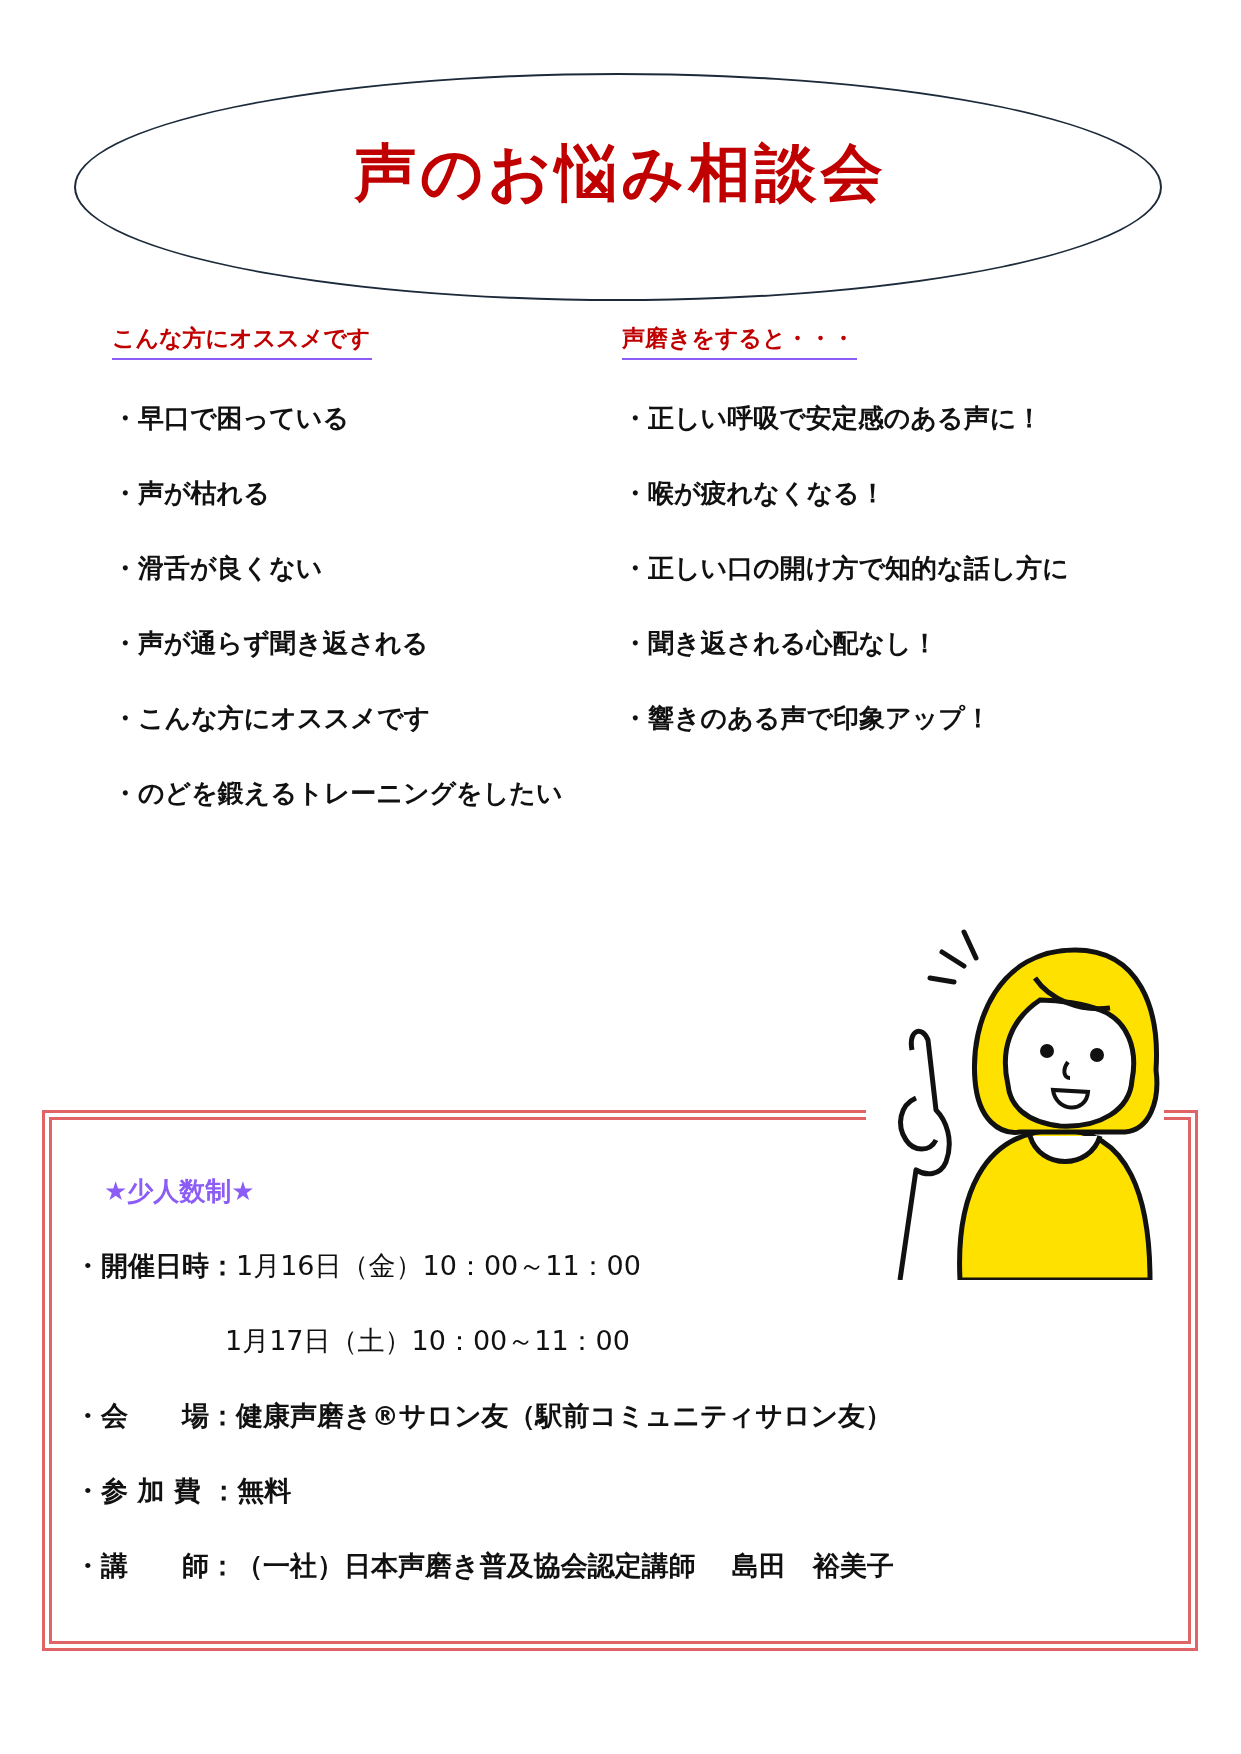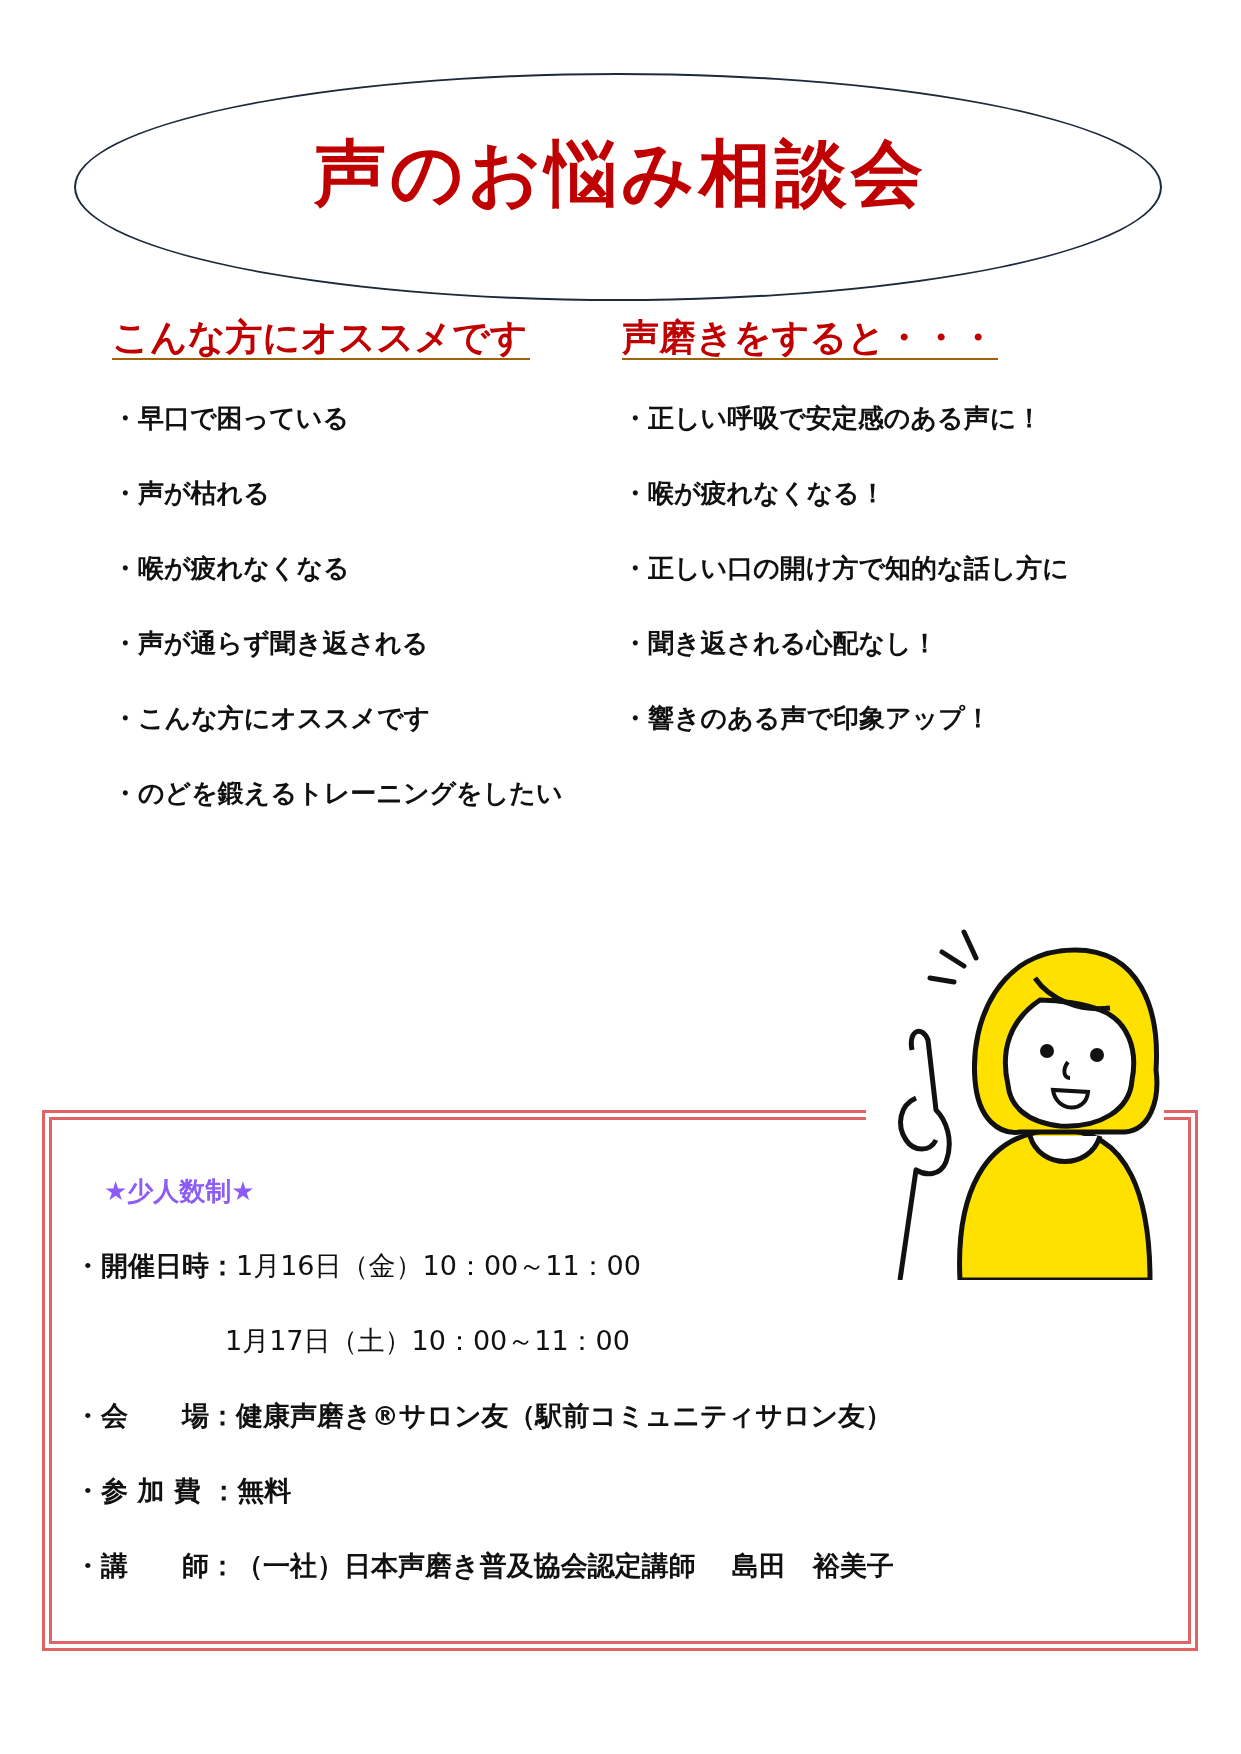--- a/index.html
+++ b/index.html
@@ -7,29 +7,29 @@
     width: 1241px; height: 1754px; position: relative; overflow: hidden;
     font-family: "DejaVu Sans", "Liberation Sans", sans-serif;
     color: #111111;
   }
   .title-ellipse {
     position: absolute; left: 74px; top: 73px; width: 1088px; height: 228px;
     border: 2px solid #1c2a3a; border-radius: 50%; box-sizing: border-box;
   }
   .title-text {
     position: absolute; left: 0; top: 118px; width: 1241px; text-align: center;
-    font-size: 72px; line-height: 110px; font-weight: bold; letter-spacing: 4px;
+    font-size: 62px; line-height: 110px; font-weight: bold; letter-spacing: 4px;
     color: #c00000;
   }
   .col { position: absolute; top: 318px; }
   .col.left { left: 112px; }
   .col.right { left: 622px; }
   .col-heading {
-    display: inline-block; color: #c00000; font-size: 37px; font-weight: bold;
-    line-height: 40px; border-bottom: 2px solid #a16207; padding: 0 2px 0 0;
+    display: inline-block; color: #c00000; font-size: 23px; font-weight: bold;
+    line-height: 40px; border-bottom: 2px solid #8b5cf6; padding: 0 2px 0 0;
   }
   .list { margin: 40px 0 0 0; padding: 0; list-style: none; }
   .list li {
     font-size: 26px; font-weight: bold; line-height: 36px; height: 36px;
     margin-bottom: 39px; white-space: nowrap;
   }
   .info-box {
     position: absolute; left: 42px; top: 1110px; width: 1156px; height: 541px;
     box-sizing: border-box;
     border: 3px solid #e06466;
@@ -56,21 +56,21 @@
 <body>
 
 <div class="title-ellipse"></div>
 <div class="title-text">声のお悩み相談会</div>
 
 <div class="col left">
   <div class="col-heading">こんな方にオススメです</div>
   <ul class="list">
     <li>・早口で困っている</li>
     <li>・声が枯れる</li>
-    <li>・喉が疲れなくなる</li>
+    <li>・滑舌が良くない</li>
     <li>・声が通らず聞き返される</li>
     <li>・こんな方にオススメです</li>
     <li>・のどを鍛えるトレーニングをしたい</li>
   </ul>
 </div>
 
 <div class="col right">
   <div class="col-heading">声磨きをすると・・・</div>
   <ul class="list">
     <li>・正しい呼吸で安定感のある声に！</li>

